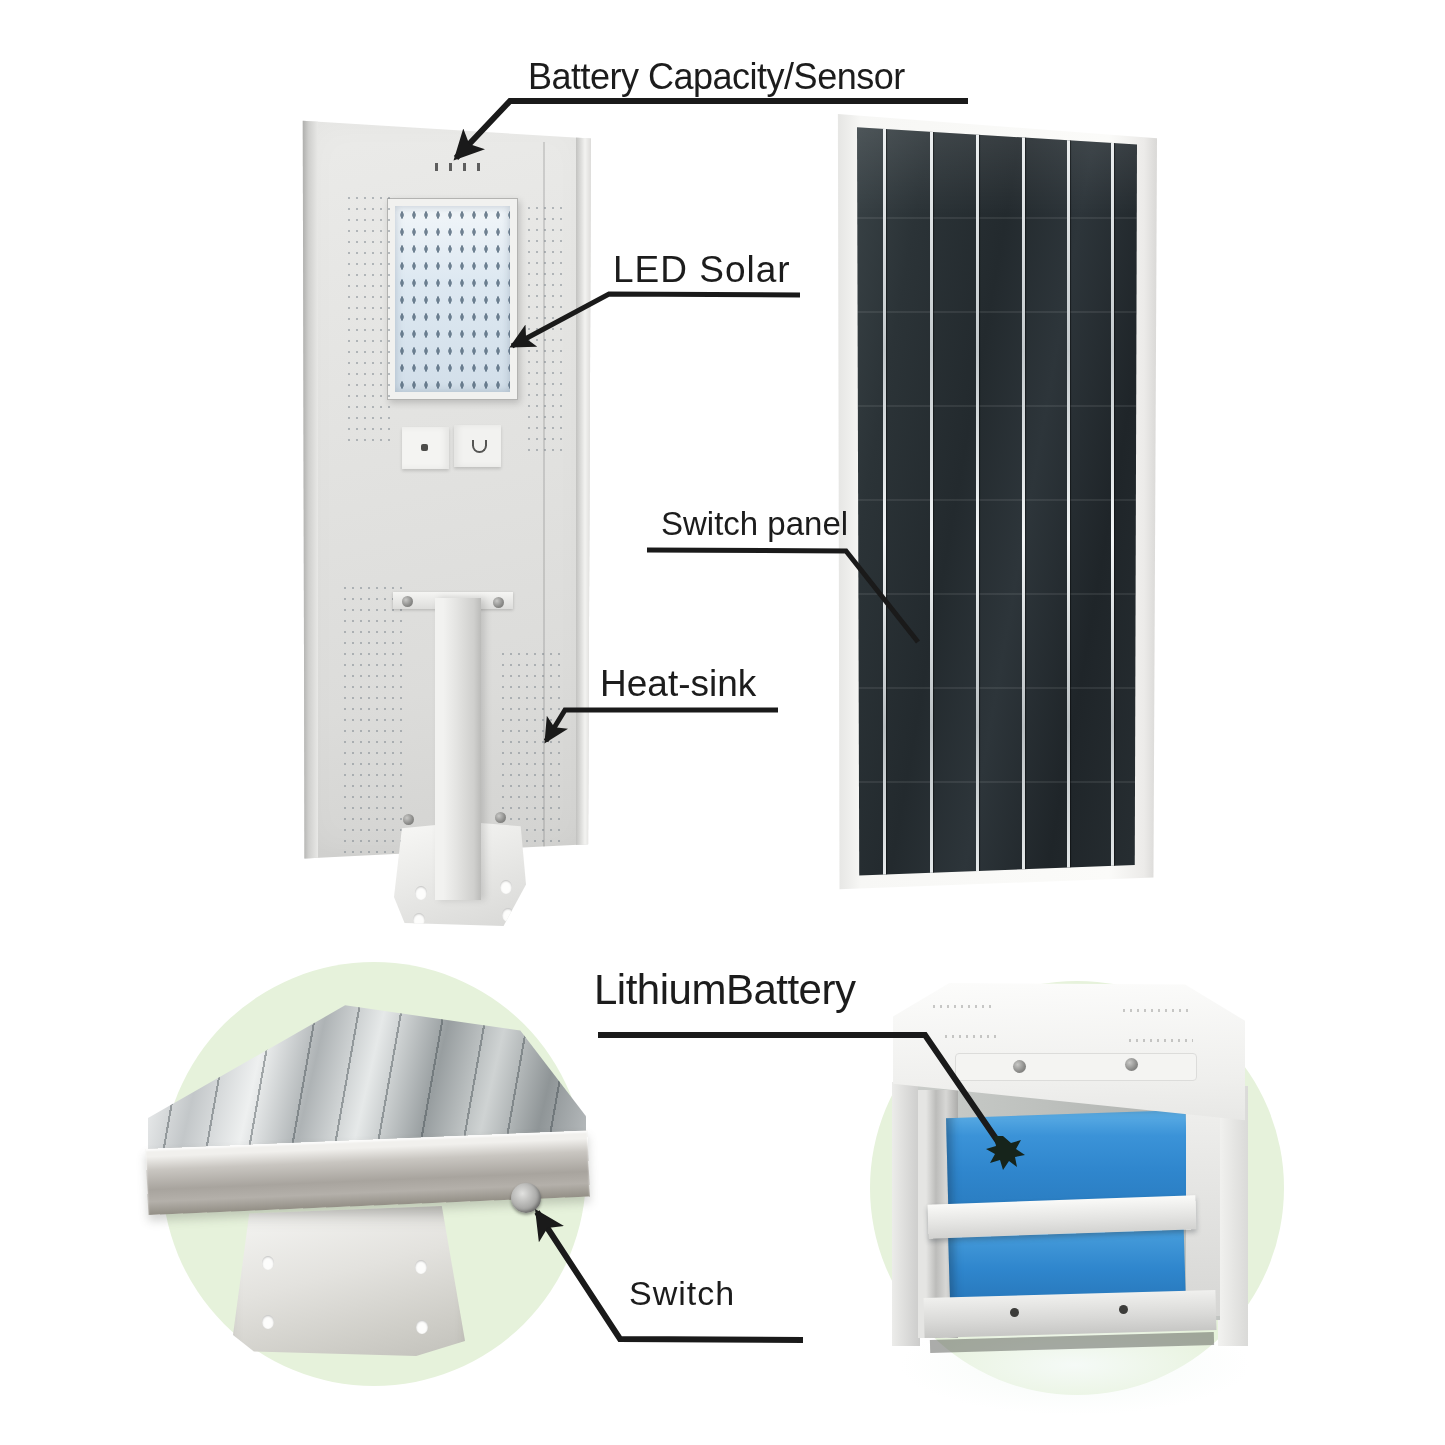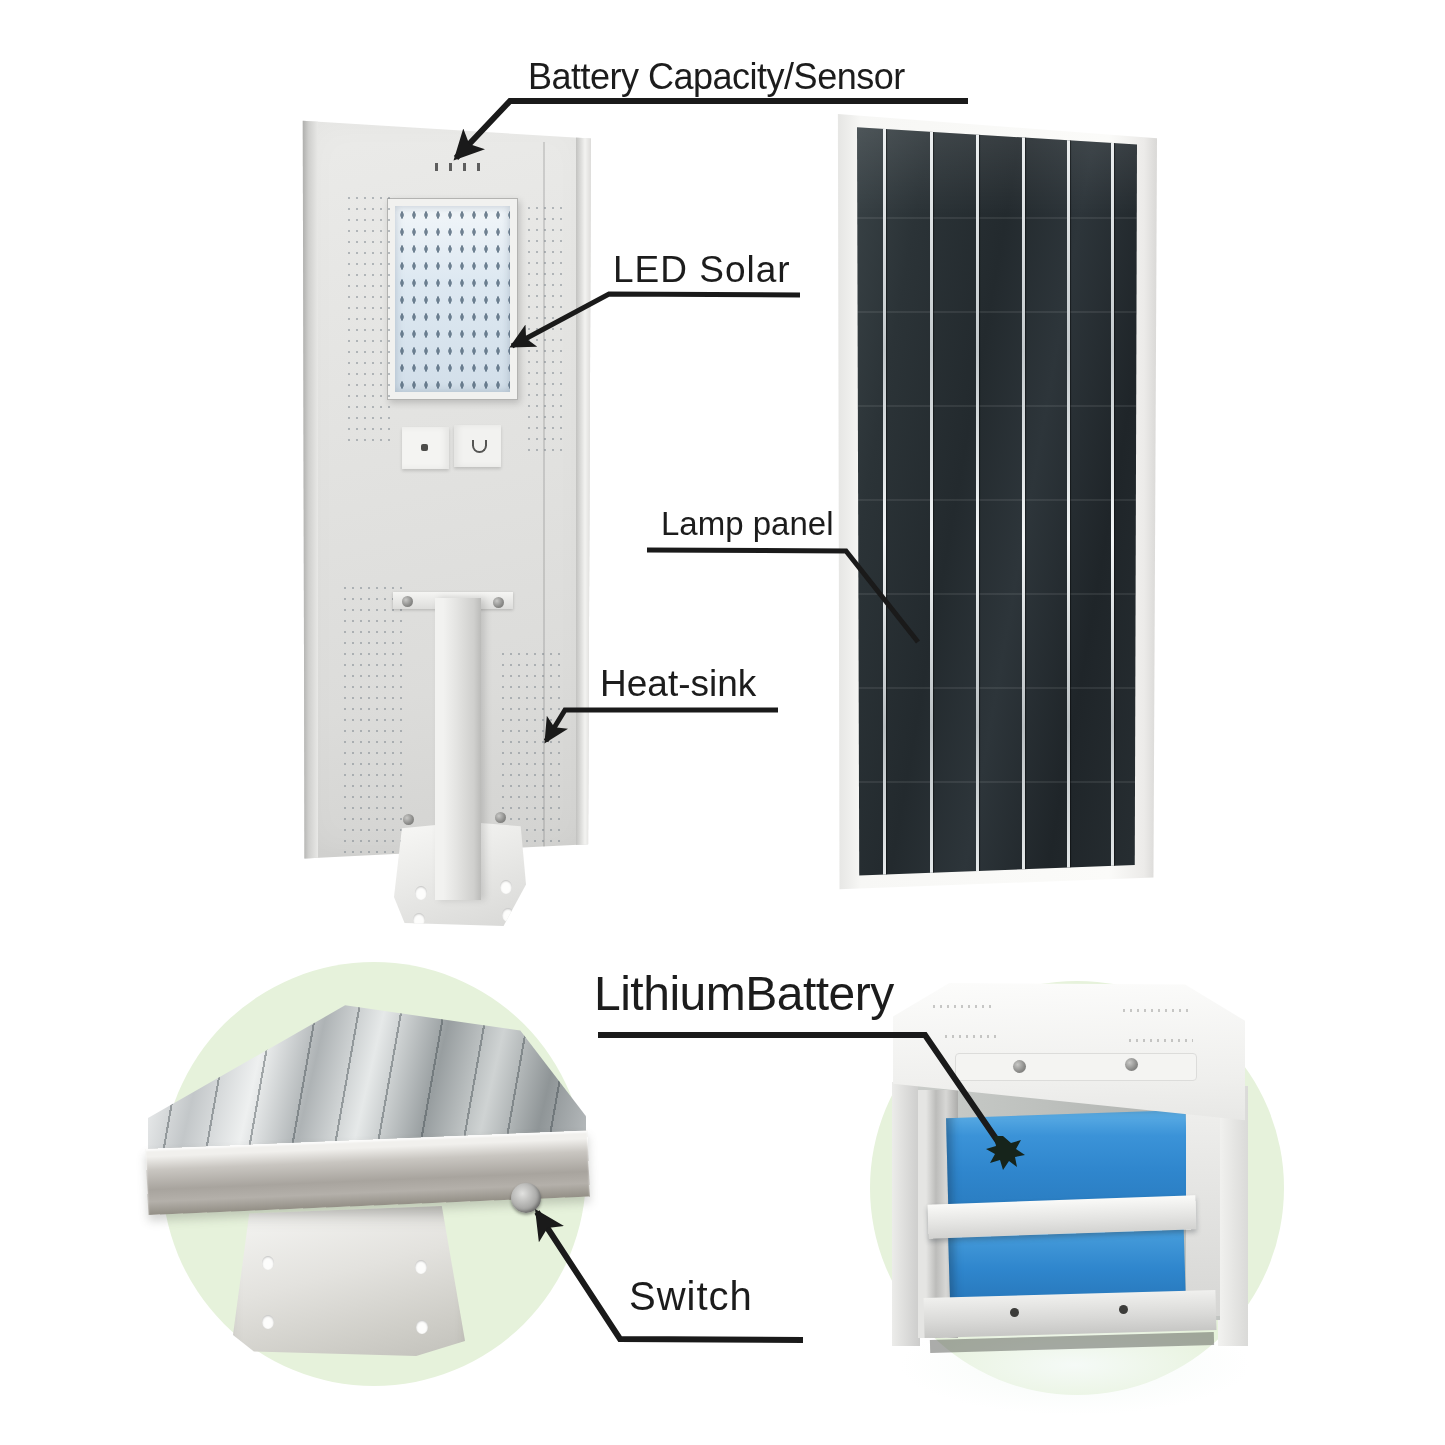--- a/index.html
+++ b/index.html
@@ -175,18 +175,18 @@
     <path d="M800,295 L609,294 L512,346" fill="none" stroke="#1a1a1a" stroke-width="5" marker-end="url(#ah)"></path>
     <path d="M647,550 L846,551 L918,642" fill="none" stroke="#1a1a1a" stroke-width="5"></path>
     <path d="M778,710 L565,710 L546,741" fill="none" stroke="#1a1a1a" stroke-width="5" marker-end="url(#ah)"></path>
     <path d="M598,1035 L925,1035 L1001,1146" fill="none" stroke="#1a1a1a" stroke-width="6"></path>
     <path fill="#16241b" d="M1003,1136 l8,7 l10,-3 l-5,9 l9,6 l-10,2 l2,10 l-8,-6 l-6,9 l-3,-10 l-10,3 l5,-9 l-9,-5 l10,-3 l-2,-10 z"></path>
     <path d="M803,1340 L620,1339 L537,1212" fill="none" stroke="#1a1a1a" stroke-width="6" marker-end="url(#ah)"></path>
   </svg>
 
   <div class="label" style="left:528px;top:56px;font-size:36px;letter-spacing:-0.5px;">Battery Capacity/Sensor</div>
   <div class="label" style="left:613px;top:249px;font-size:37px;letter-spacing:1px;">LED Solar</div>
-  <div class="label" style="left:661px;top:505px;font-size:33px;">Lamp panel</div>
+  <div class="label" style="left:661px;top:505px;font-size:33px;">Switch panel</div>
   <div class="label" style="left:600px;top:663px;font-size:37px;">Heat-sink</div>
-  <div class="label" style="left:594px;top:966px;font-size:48px;letter-spacing:-0.5px;">LithiumBattery</div>
-  <div class="label" style="left:629px;top:1274px;font-size:40px;letter-spacing:1px;">Switch</div>
+  <div class="label" style="left:594px;top:966px;font-size:42px;letter-spacing:-0.5px;">LithiumBattery</div>
+  <div class="label" style="left:629px;top:1274px;font-size:34px;letter-spacing:1px;">Switch</div>
 
 </div>
 
 </body></html>

